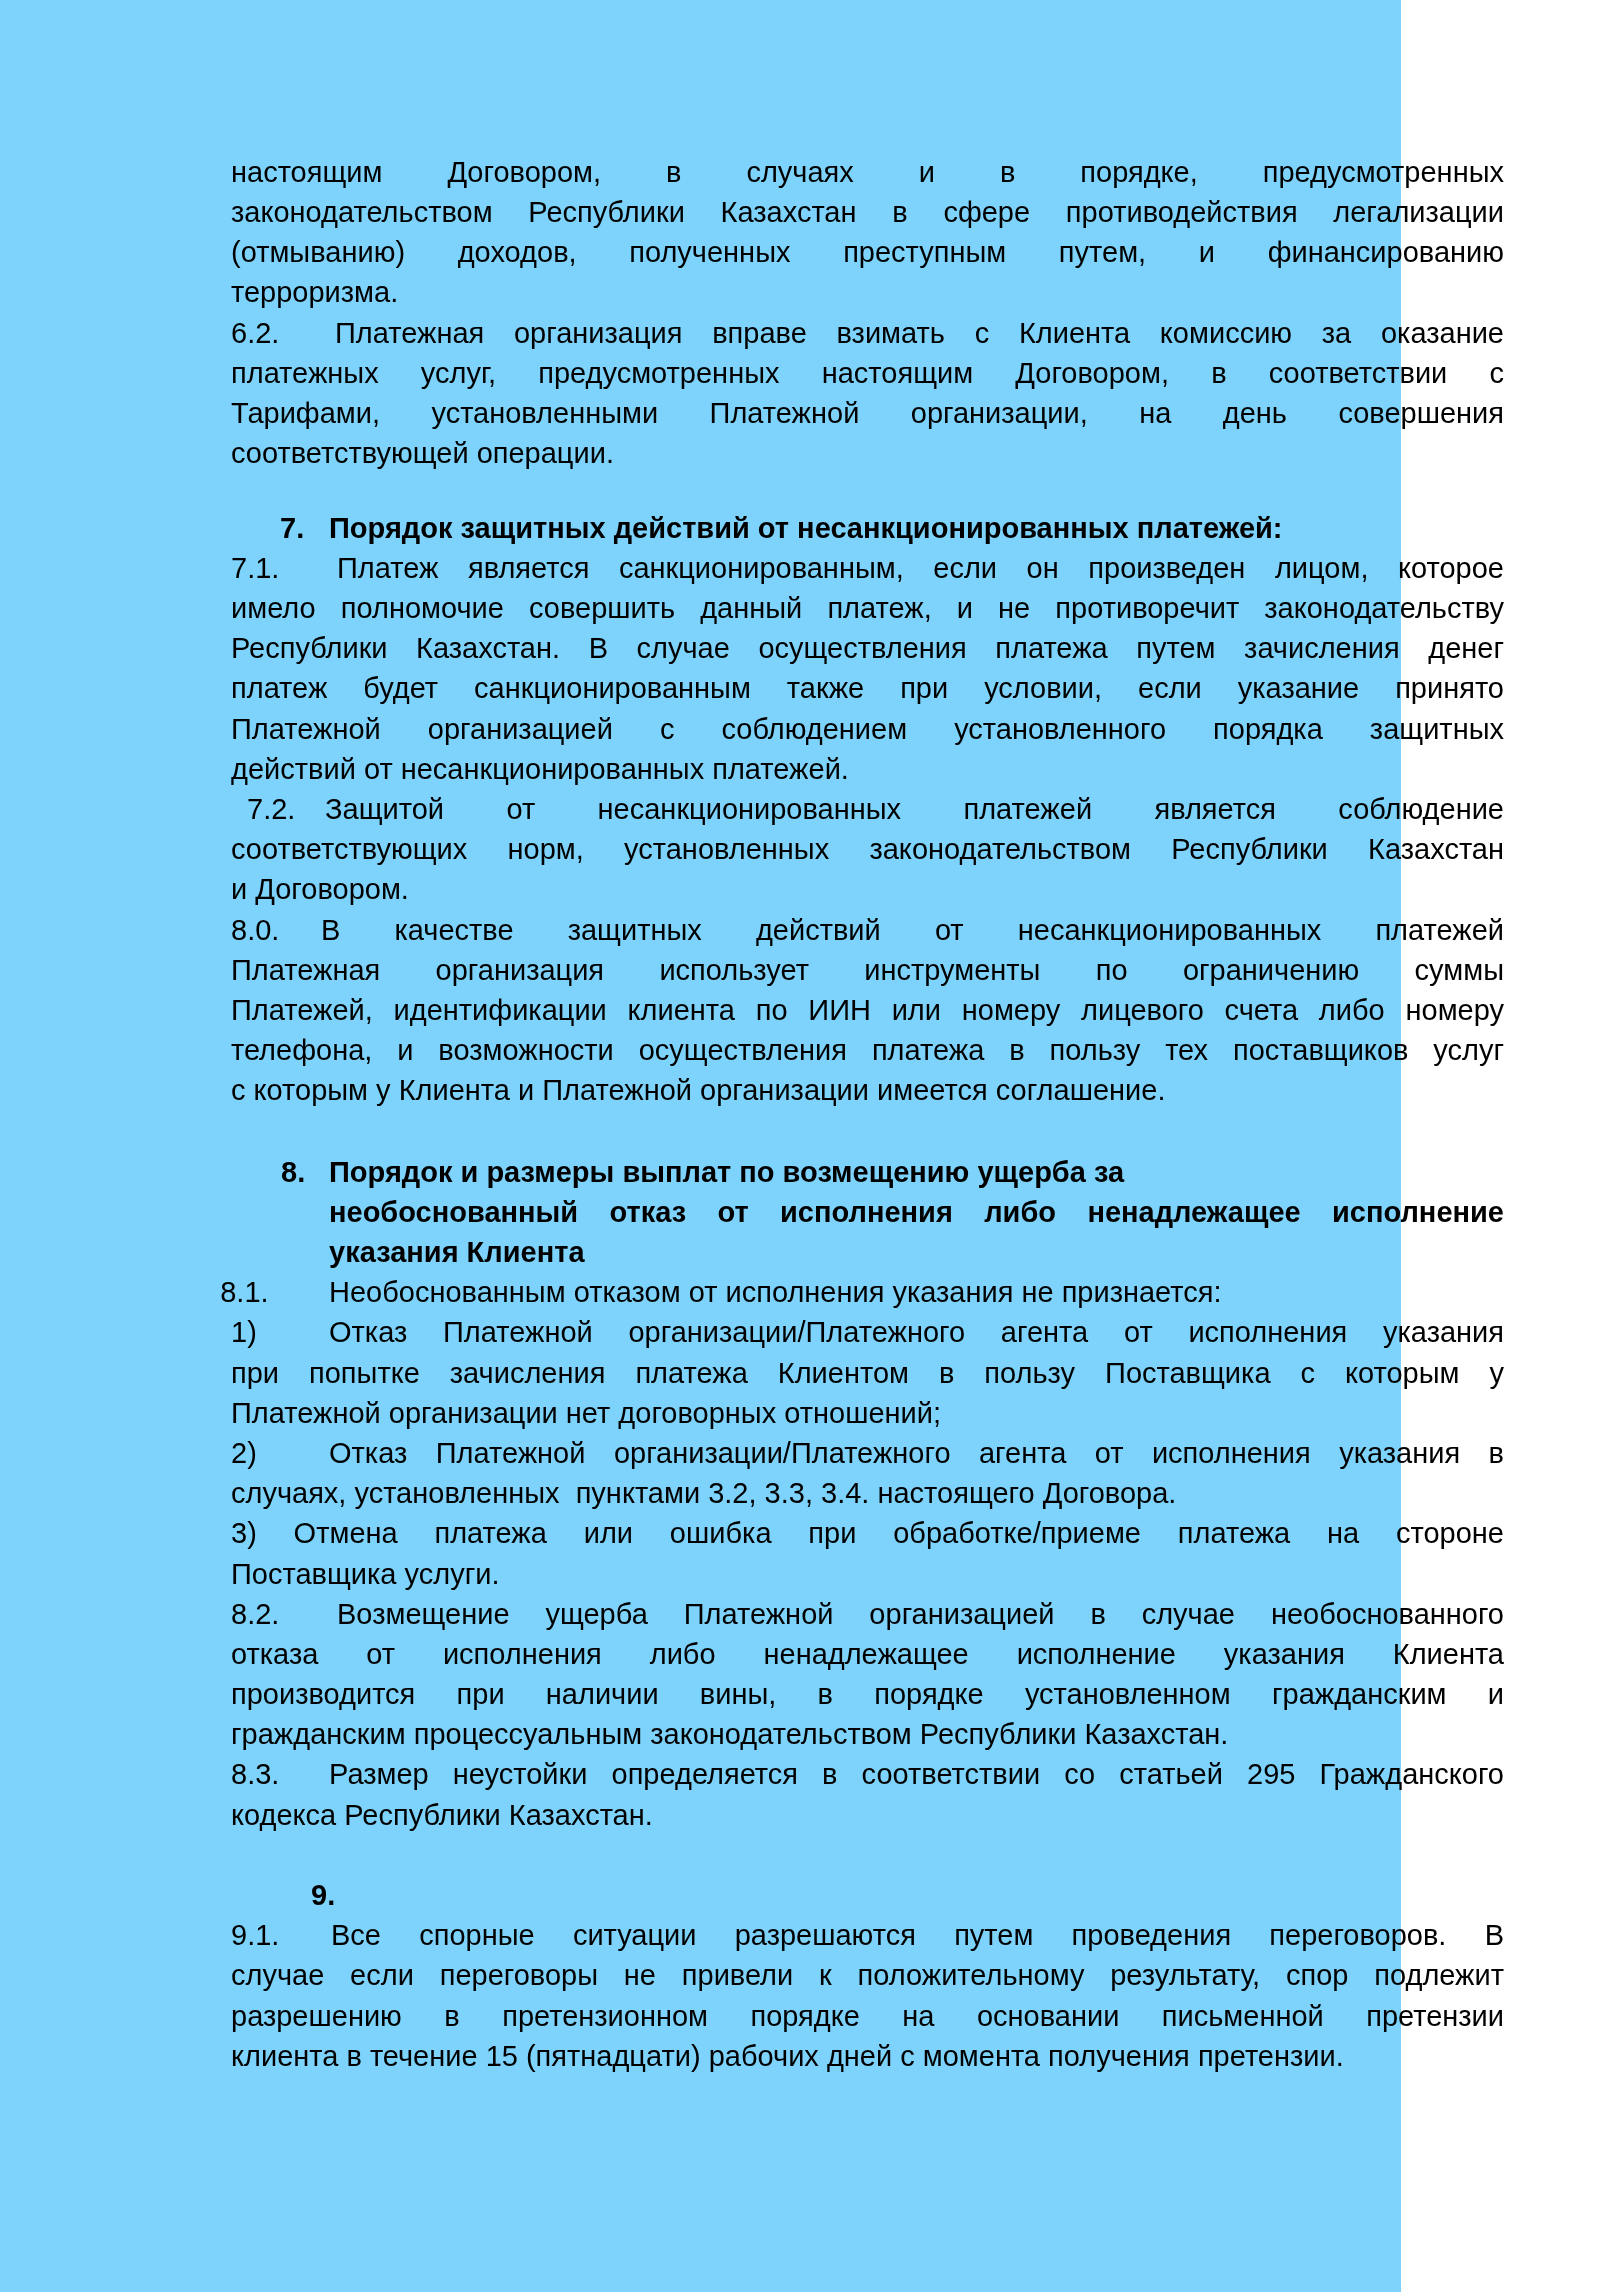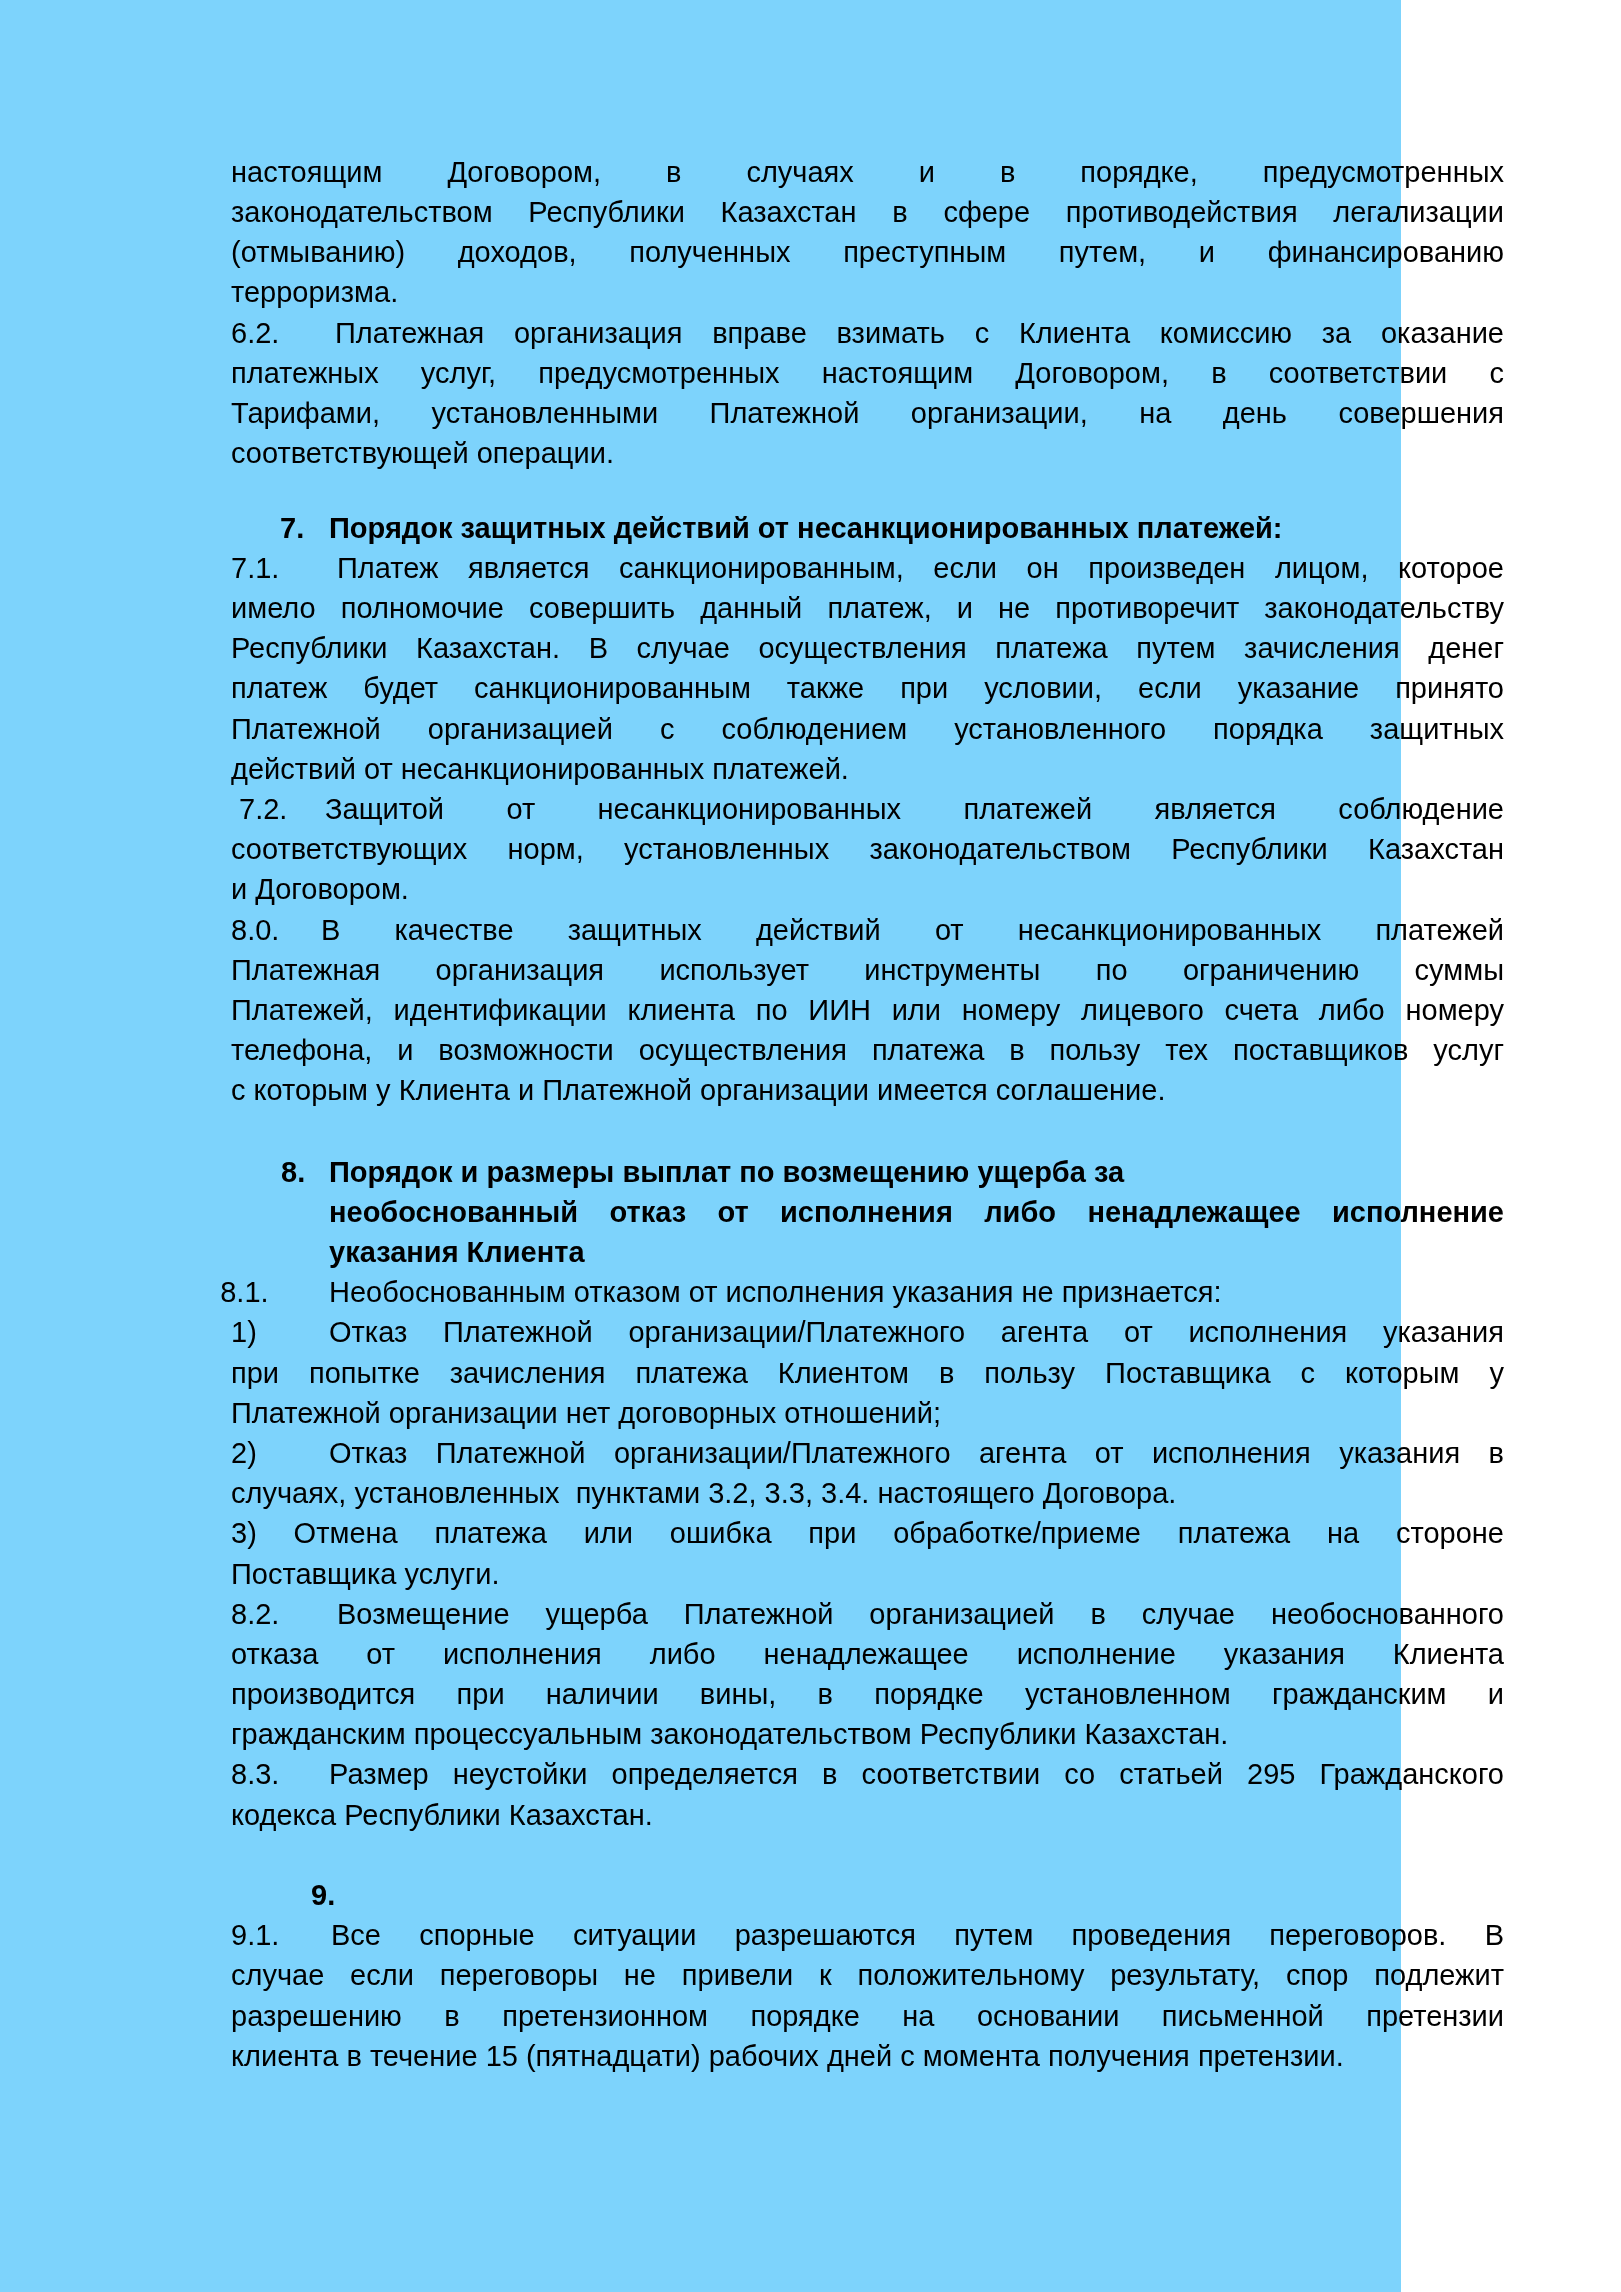--- a/index.html
+++ b/index.html
@@ -41,21 +41,21 @@
     <span class="num" style="left:0">7.1.</span>
     <span class="rest j" style="left:106px">Платеж является санкционированным, если он произведен лицом, которое</span>
   </div>
   <div class="ln j" style="top:588px">имело полномочие совершить данный платеж, и не противоречит законодательству</div>
   <div class="ln j" style="top:628px">Республики Казахстан. В случае осуществления платежа путем зачисления денег</div>
   <div class="ln j" style="top:668px">платеж будет санкционированным также при условии, если указание принято</div>
   <div class="ln" style="top:749px">действий от несанкционированных платежей.</div>
   <div class="ln j" style="top:709px">Платежной организацией с соблюдением установленного порядка защитных</div>
 
   <div class="ln" style="top:789px">
-    <span class="num" style="left:8px">7.2.</span>
+    <span class="num" style="left:16px">7.2.</span>
     <span class="rest j" style="left:94px">Защитой от несанкционированных платежей является соблюдение</span>
   </div>
   <div class="ln j" style="top:829px">соответствующих норм, установленных законодательством Республики Казахстан</div>
   <div class="ln" style="top:869px">и Договором.</div>
 
   <div class="ln" style="top:910px">
     <span class="num" style="left:0">8.0.</span>
     <span class="rest j" style="left:90px">В качестве защитных действий от несанкционированных платежей</span>
   </div>
   <div class="ln j" style="top:950px">Платежная организация использует инструменты по ограничению суммы</div>

